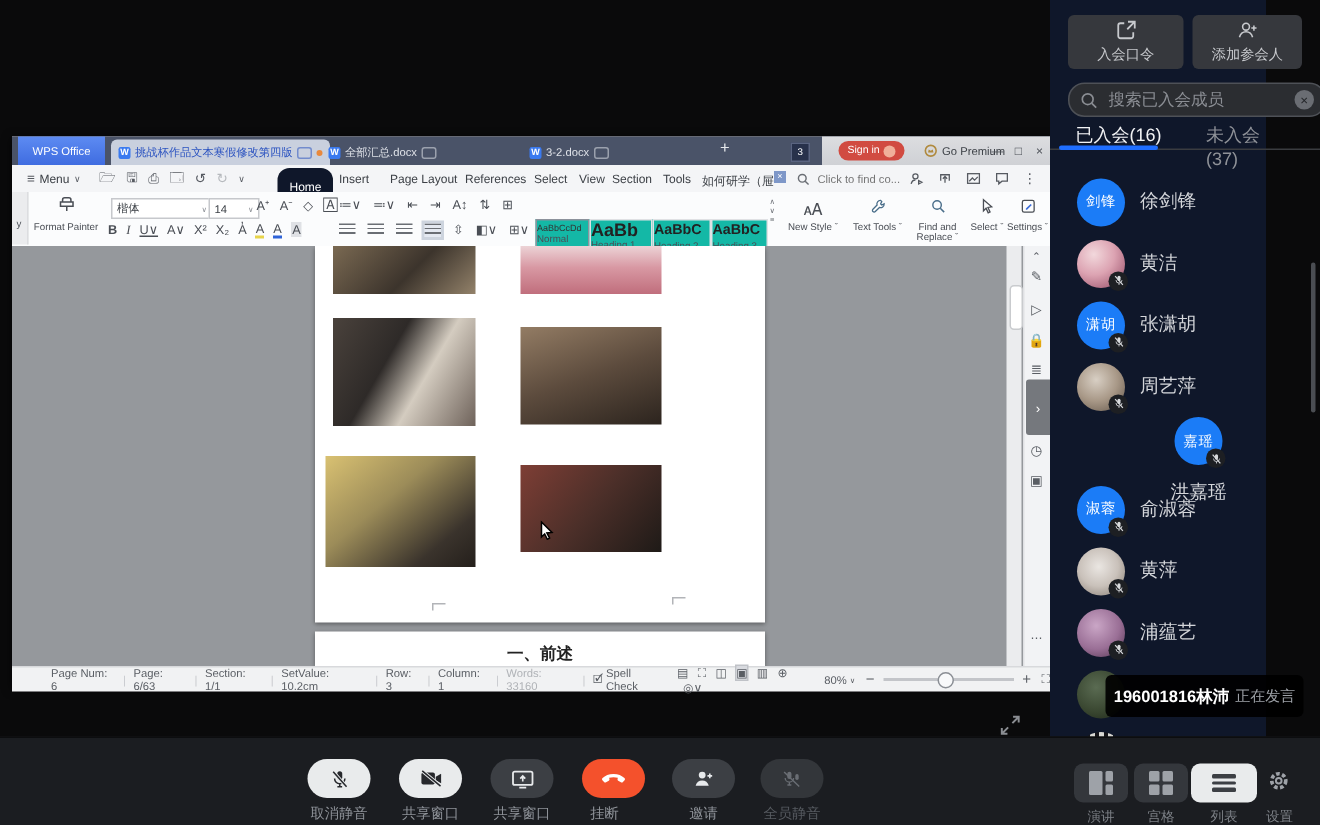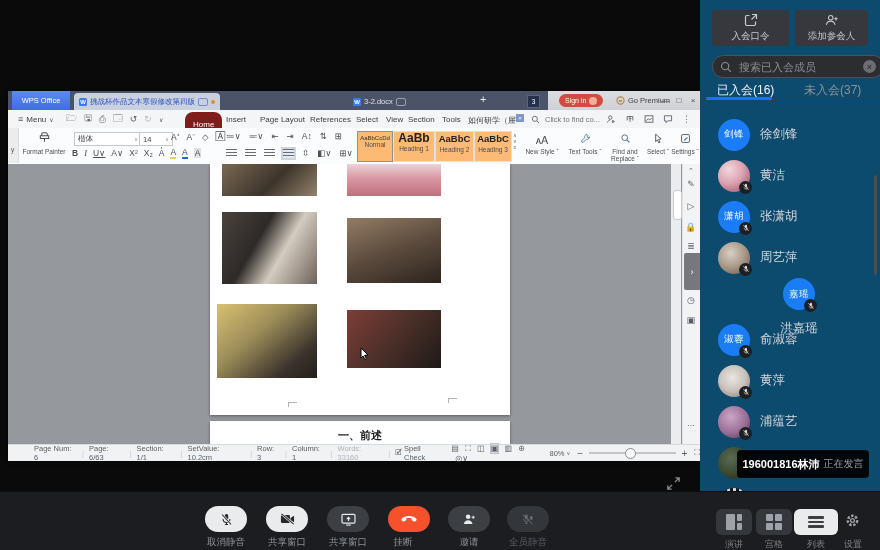--- a/index.html
+++ b/index.html
@@ -27,30 +27,30 @@
   .signin{left:551px;top:3px;height:13px;border-radius:7px;background:#d14b41;color:#fff;
           font-size:7px;display:flex;align-items:center;gap:3px;padding:0 6px;}
   .signin .sa{width:8px;height:8px;border-radius:50%;background:#f0b09a;}
   .winctl{top:0;height:19px;width:14px;display:flex;align-items:center;justify-content:center;
           font-size:8px;color:#4b4f56;}
 
   
   .menubar{left:0;top:19px;width:692px;height:18px;background:#f4f5f7;border-bottom:1px solid #e3e4e7;}
   .mitem{font-size:8px;color:#3c4046;white-space:nowrap;}
   .mico{font-size:9px;color:#565a61;}
-  .homepill{background:#7f1d1d;color:#fff;border-radius:8px;padding:8px 8px;font-size:8px;}
+  .homepill{background:#0f172a;color:#fff;border-radius:8px;padding:8px 8px;font-size:8px;}
   .findbox{font-size:7.5px;color:#8a8e94;border:none;background:transparent;outline:none;width:70px;}
 
   
   .ribbon{left:0;top:37px;width:692px;height:36px;background:#fbfcfd;border-bottom:1px solid #d9dadd;}
   .rglyph{font-size:8.5px;color:#4a4e55;}
   .vdiv{width:1px;background:#e2e3e6;top:40px;height:30px;}
   .combo{border:1px solid #c6c8cc;background:#fff;font-size:7.5px;color:#3c4046;height:12px;
          display:flex;align-items:center;justify-content:space-between;padding:0 3px;}
-  .stylebox{top:3px;height:29px;background:#fdba74;border:1px solid #e0e1e4;text-align:center;overflow:hidden;}
+  .stylebox{top:18px;height:29px;background:#14b8a6;border:1px solid #e0e1e4;overflow:hidden;}
   .stylebox.sel{border:1px solid #8c929c;}
   .stylebox .sn{font-size:6.5px;color:#4a4e55;display:block;}
   .actlbl{font-size:6.5px;color:#4a4e55;text-align:center;line-height:1.15;}
   .alico{display:inline-block;width:11px;height:9px;background:repeating-linear-gradient(#6a6e74 0 1px,transparent 1px 3px);}
   .alico.on{outline:2px solid #cdd4de;background-color:#e4e9f1;}
 
   
   .docarea{left:0;top:73px;width:692px;height:280px;background:#95989c;overflow:hidden;}
   .page{left:202px;width:300px;background:#fff;box-shadow:0 1px 3px rgba(0,0,0,.4);}
   .photo{position:absolute;}
@@ -73,21 +73,21 @@
 
   
   .statusbar{left:0;top:353px;width:692px;height:16px;background:#f1f2f3;border-top:1px solid #d8d9dc;
              display:flex;align-items:center;font-size:7.5px;color:#5a5e64;}
   .stsep{color:#c9cbce;margin:0 5px;}
   .dim{color:#b0b3b7;}
   .zslider{width:88px;height:2px;background:#c3c5c9;position:relative;}
   .zknob{position:absolute;left:36px;top:-4px;width:9px;height:9px;border-radius:50%;background:#f8f9fa;border:1px solid #8a8e94;}
 
   
-  #sidebar{left:700px;top:0;width:181px;height:491px;background:#0c4a6e;}
+  #sidebar{left:700px;top:0;width:144px;height:491px;background:#0f172a;}
   .sbtn{top:10px;width:77px;height:36px;background:#36383d;border-radius:4px;color:#c7c9cd;
         display:flex;flex-direction:column;align-items:center;justify-content:center;gap:3px;font-size:9.5px;}
   .search{left:12px;top:55px;width:156px;height:21px;border:1px solid #4e5157;border-radius:11px;
           background:#2b2d31;display:flex;align-items:center;padding:0 7px;gap:5px;color:#8b8e94;}
   .search input{flex:1;background:transparent;border:none;outline:none;font-size:11px;color:#c7c9cd;min-width:0;}
   .search input::placeholder{color:#8b8e94;}
   .clearbtn{width:13px;height:13px;border-radius:50%;background:#6a6d73;color:#26282c;font-size:9px;
             display:flex;align-items:center;justify-content:center;flex:none;}
   .tab{font-size:12px;}
   .tab.on{color:#f2f3f5;}
@@ -143,20 +143,25 @@
   <div id="wps" class="abs">
 
     <div class="titlebar abs">
       <div class="tb-light abs"></div>
       <div class="wps-btn abs">WPS Office</div>
       <div class="dtab active abs" style="left:66px;width:136px;">
         <span class="wicon">W</span>
         <span style="overflow:hidden;text-overflow:ellipsis;">挑战杯作品文本寒假修改第四版</span>
         <span class="cmti"></span>
         <span class="odot"></span>
+      </div>
+      <div class="dtab abs" style="left:206px;width:128px;">
+        <span class="wicon">W</span>
+        <span>全部汇总.docx</span>
+        <span class="cmti"></span>
       </div>
       <div class="dtab abs" style="left:340px;width:112px;">
         <span class="wicon">W</span>
         <span>3-2.docx</span>
         <span class="cmti"></span>
       </div>
       <div class="abs" style="left:472px;top:2px;color:#e6e8ec;font-size:11px;">+</div>
       <div class="badge3 abs">3</div>
       <div class="signin abs">
         <span>Sign in</span>

